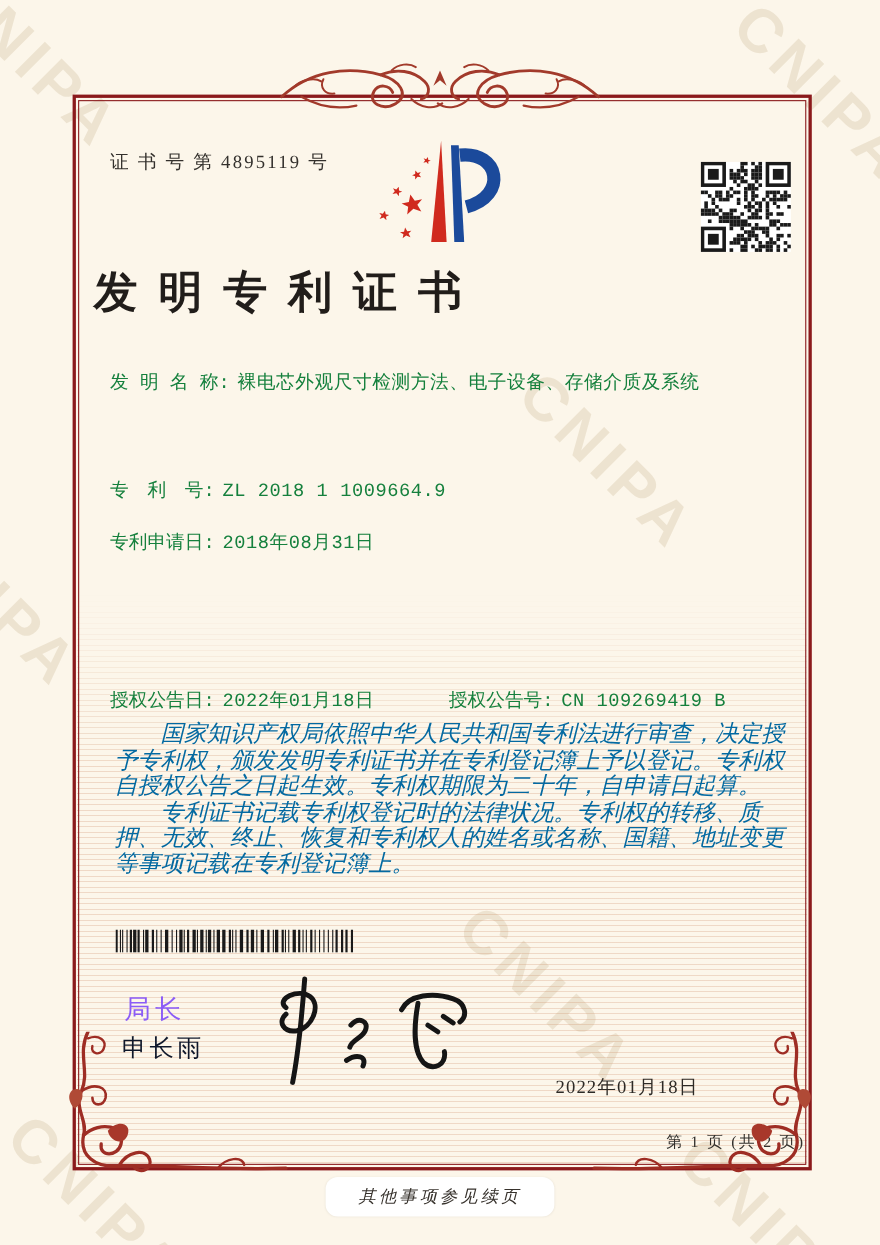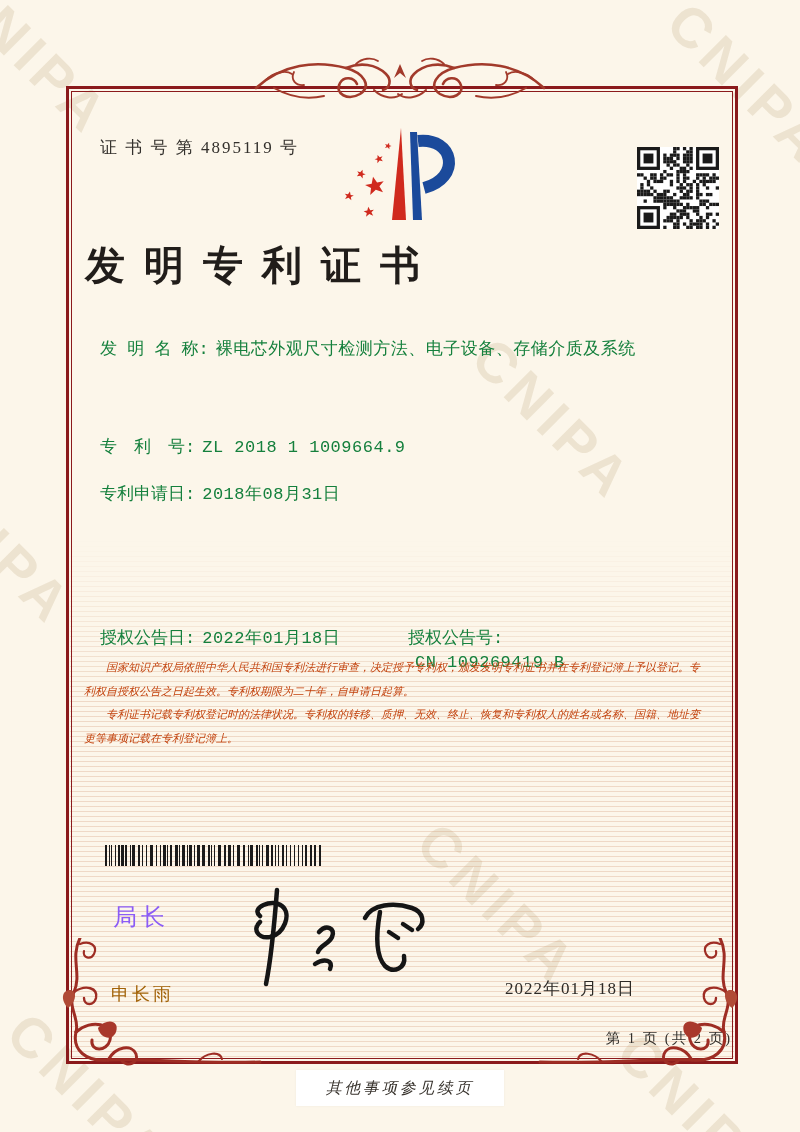--- a/index.html
+++ b/index.html
@@ -58,47 +58,48 @@
     letter-spacing:19px;text-indent:19px;
   }
   .row{
     position:absolute;left:100px;width:616px;
     font-size:17px;line-height:24px;color:#15803d;
     display:flex;align-items:flex-end;font-family:Liberation Mono, monospace;
   }
   .flab{white-space:pre;flex:none;}
   .fval{margin-left:7px;letter-spacing:0.5px;}
   .val-wrap{width:452px;}
-  .cell2{position:absolute;left:308px;top:0;display:flex;flex-direction:column;}
+  .cell2{position:absolute;left:308px;top:0;display:flex;}
   .cell2 .flab{white-space:pre;}
   .body-text{
-    position:absolute;left:84px;top:656px;width:616px;
-    font-size:11px;line-height:23.5px;color:#c2410c;
+    position:absolute;left:104px;top:656px;width:616px;
+    font-size:21px;line-height:23.5px;color:#0369a1;
     font-style:italic;
   }
   .body-text p{margin:0;text-indent:2em;}
   .barcode{position:absolute;left:105px;top:845px;}
   .sig-title{position:absolute;left:113px;top:901px;font-size:24px;letter-spacing:4px;color:#8b5cf6;}
-  .sig-name{position:absolute;left:111px;top:938px;font-size:18px;letter-spacing:3px;color:#a16207;margin-top:44px;}
+  .sig-name{position:absolute;left:111px;top:938px;font-size:22px;letter-spacing:3px;color:#0f172a;}
   .sig-script{position:absolute;left:222px;top:882px;}
   .grant-date-bottom{
     position:absolute;left:420px;top:977px;width:300px;
     text-align:center;font-size:17px;letter-spacing:1px;color:#2d2a26;
   }
   .page-info{
     position:absolute;left:66px;top:1029px;width:666px;
     text-align:right;font-size:14.5px;color:#33302c;letter-spacing:2px;
   }
   .cont-box{
     position:absolute;left:296px;top:1070px;width:208px;height:36px;
     background:#ffffff;
     display:flex;align-items:center;justify-content:center;
     font-size:15.5px;font-style:italic;letter-spacing:3px;color:#37322c;
     z-index:6;
     box-shadow:0 0 2px rgba(0,0,0,0.06);
+    border-radius:11px;
   }
   .ornament{position:absolute;z-index:4;}
 </style>
 </head>
 <body>
 
 <div class="page">
 
   <span class="wm" style="left:-18px;top:-40px;">CNIPA</span>
   <span class="wm" style="left:700px;top:-10px;">CNIPA</span>

